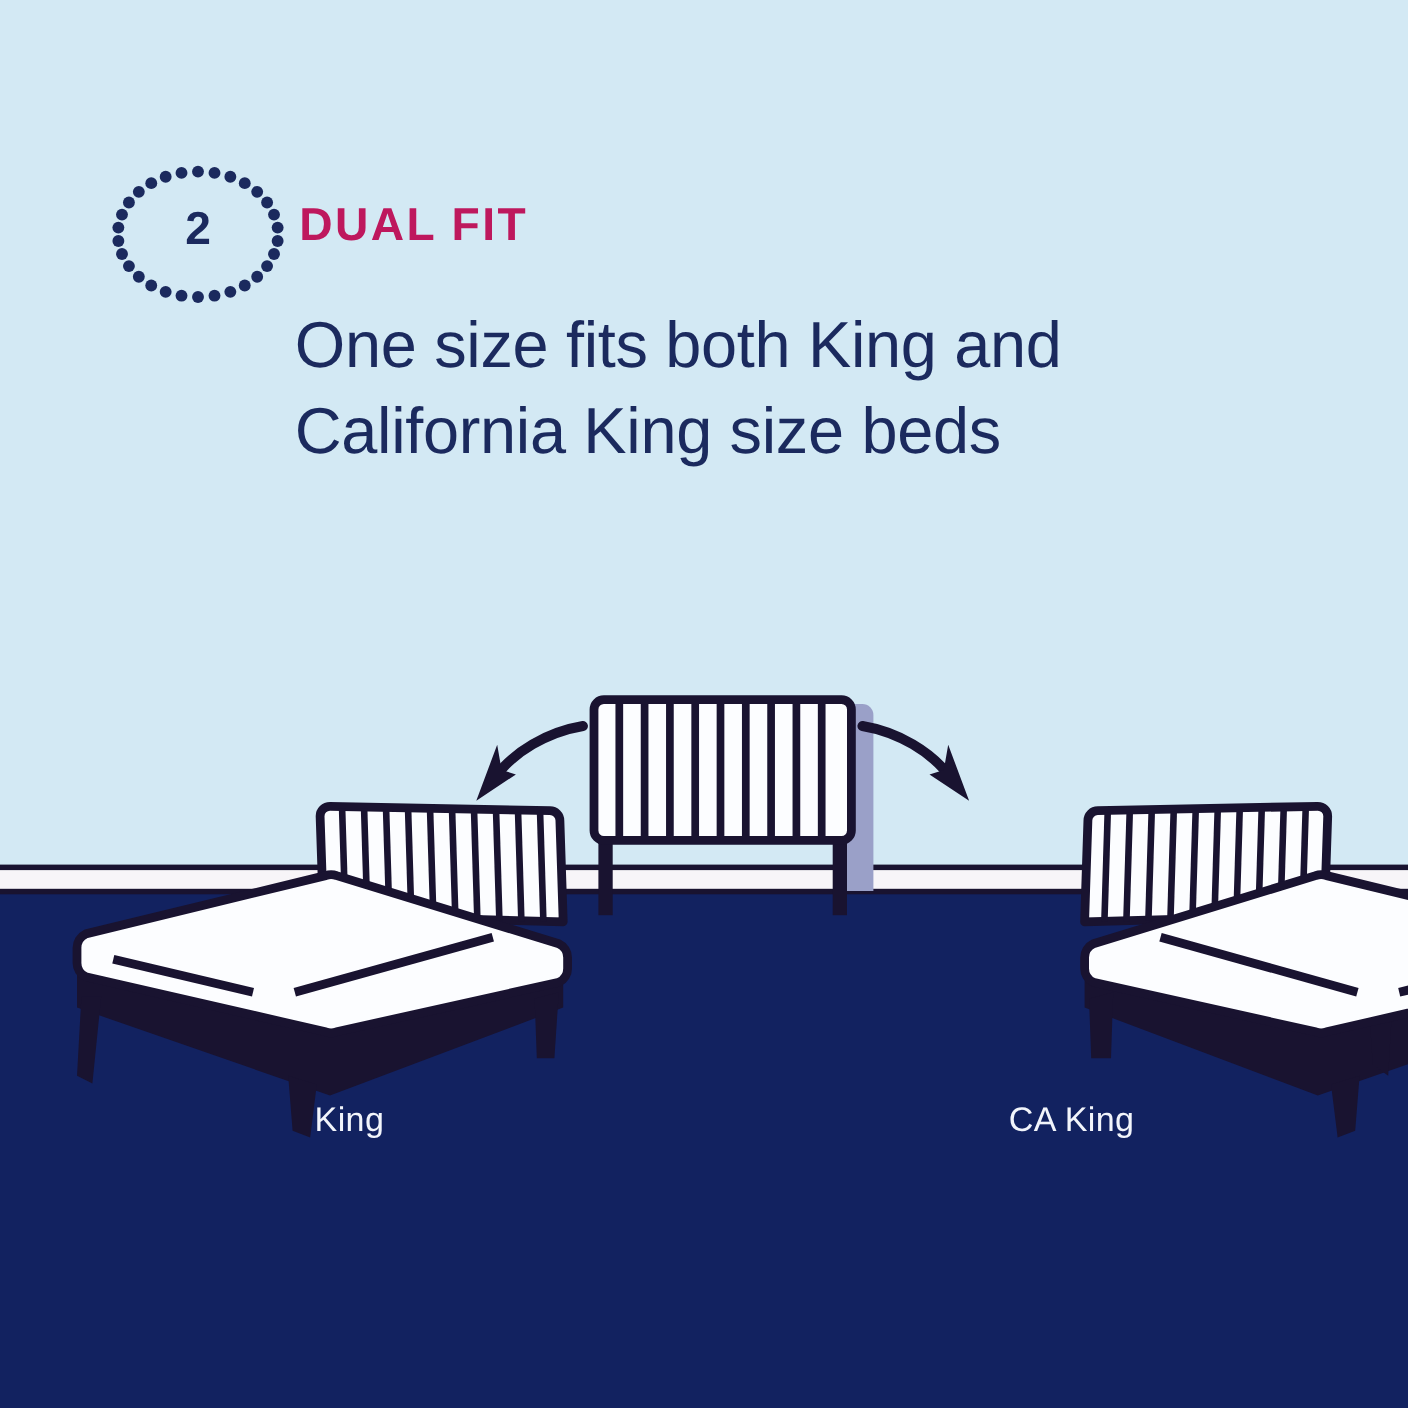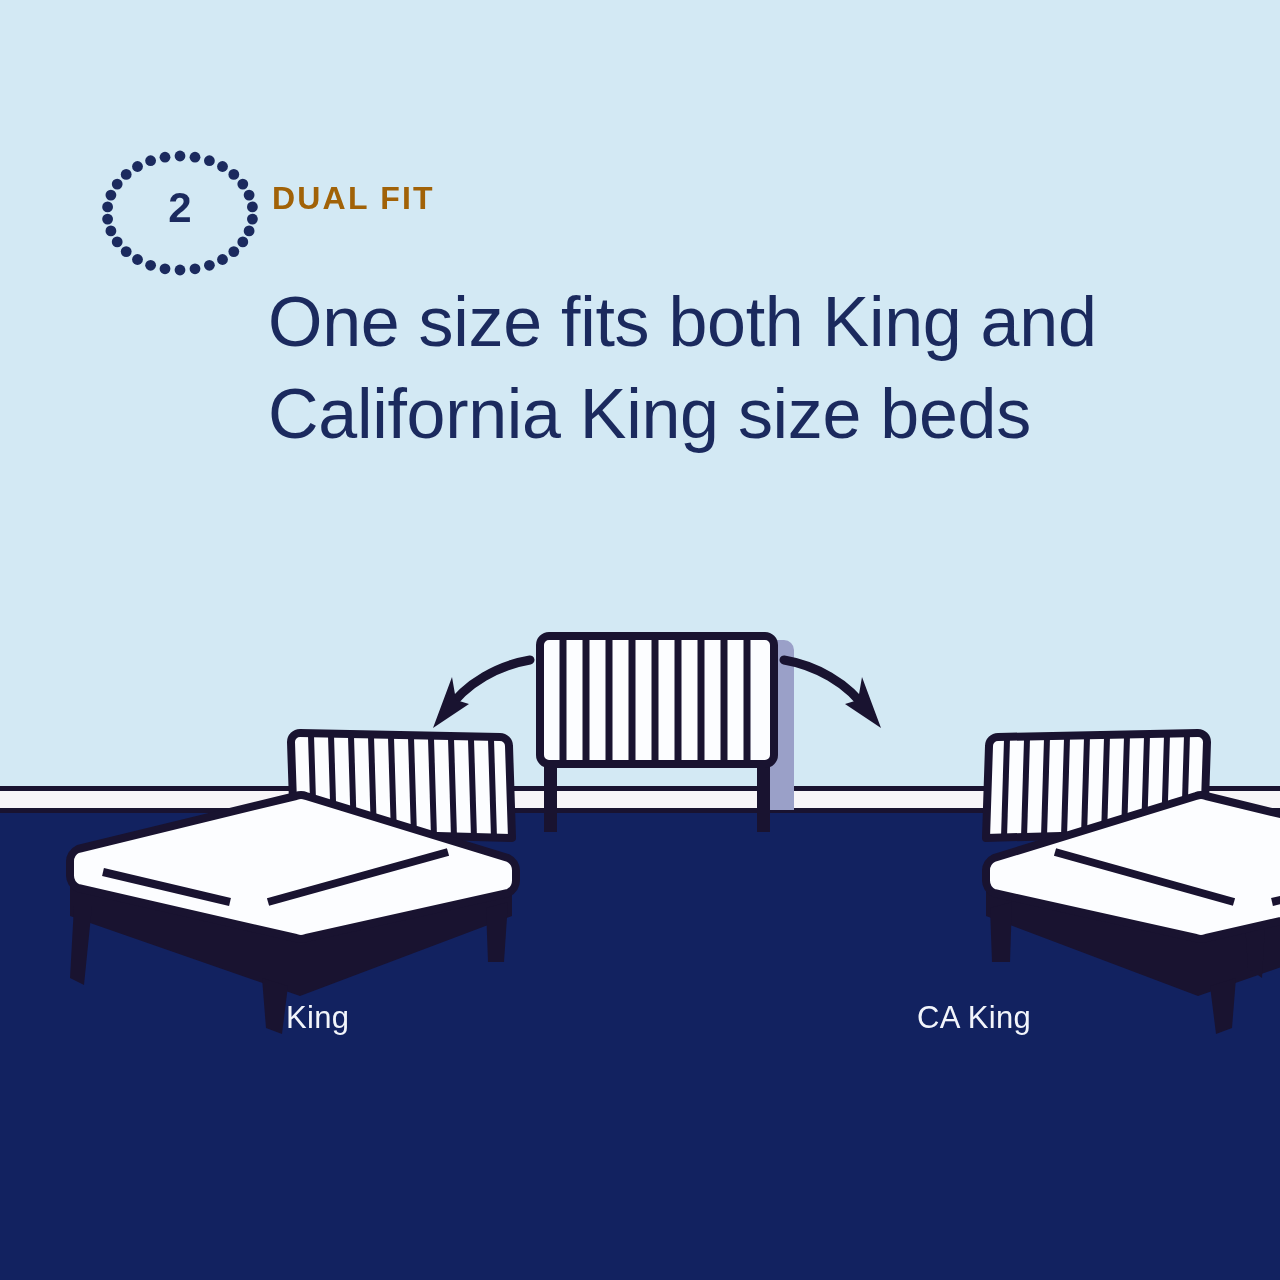--- a/index.html
+++ b/index.html
@@ -47,32 +47,32 @@
     font-size: 42px;
     font-weight: 700;
     color: #1b2a5e;
     letter-spacing: 0px;
     line-height: 1;
   }
   .eyebrow {
     position: absolute;
     left: 272px;
     top: 181px;
-    font-size: 32px;
+    font-size: 42px;
     font-weight: 700;
     letter-spacing: 2.2px;
-    color: #a16207;
+    color: #be185d;
     line-height: 1.1;
     white-space: nowrap;
   }
   .headline {
     position: absolute;
     left: 268px;
     top: 276px;
-    font-size: 70px;
+    font-size: 59px;
     font-weight: 300;
     color: #1b2a5e;
     line-height: 1.32;
     letter-spacing: -0.3px;
     white-space: nowrap;
   }
   .headline .ln { display: block; }
   .bed-label {
     position: absolute;
     font-size: 31px;

